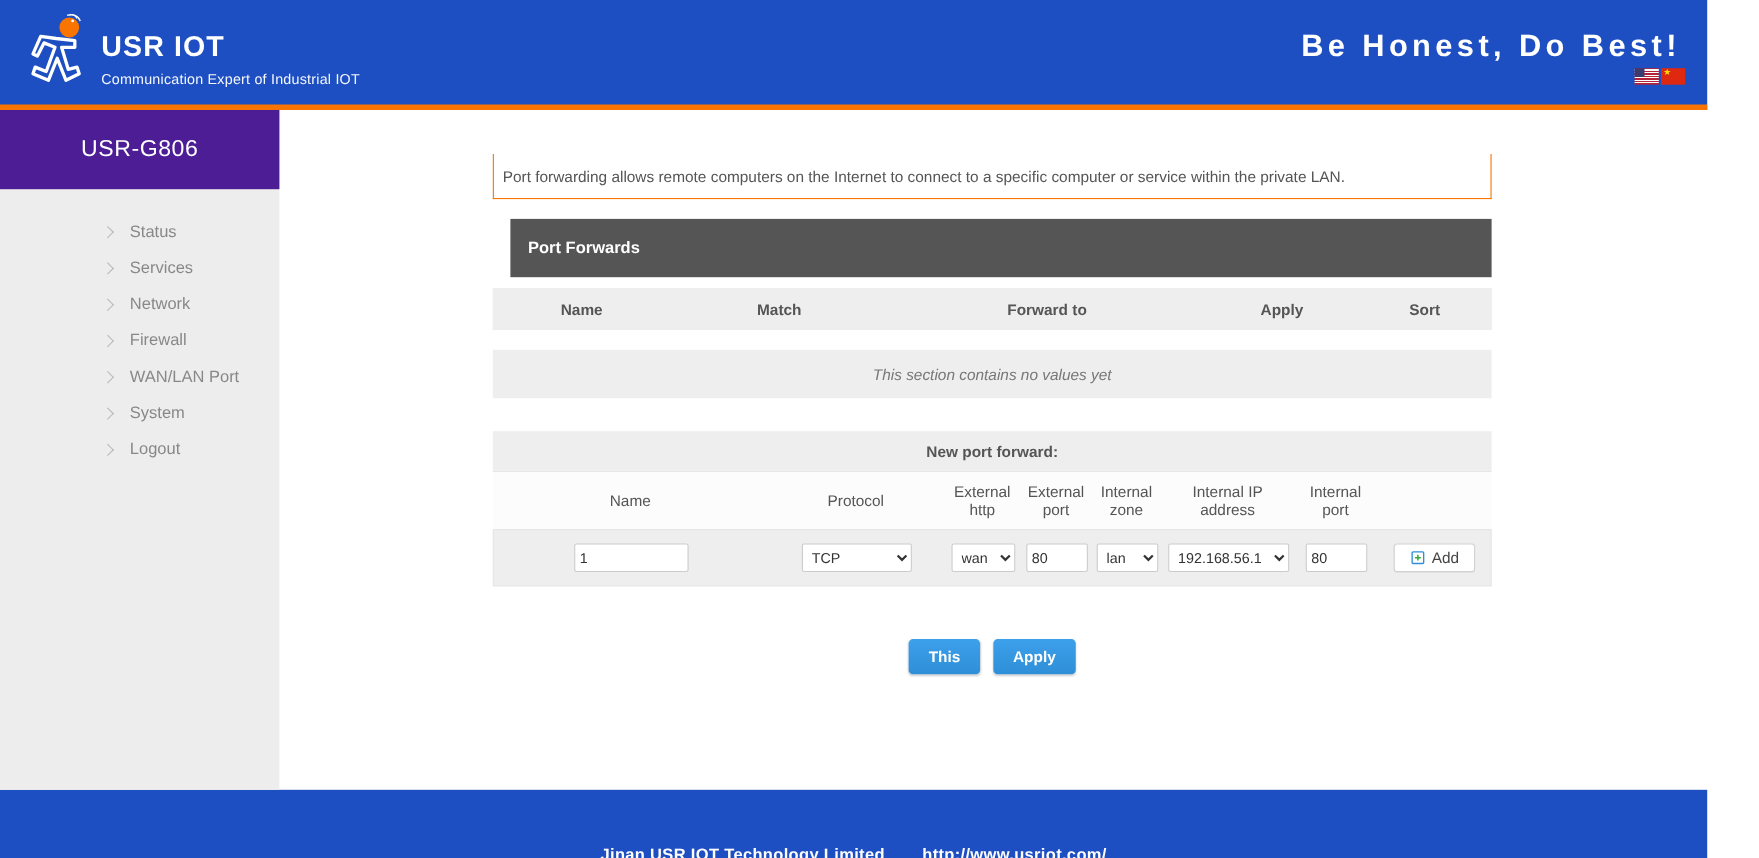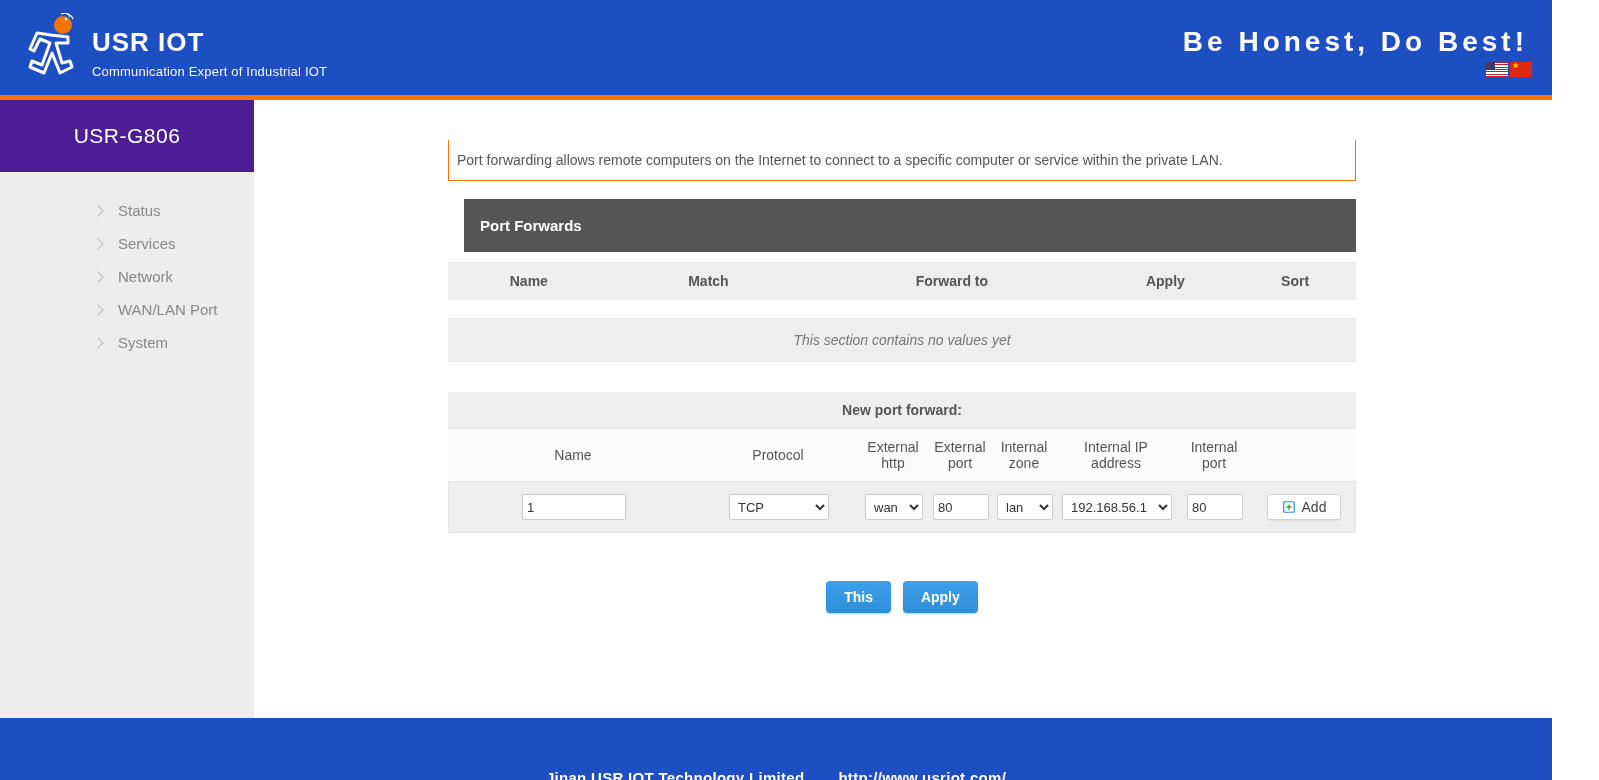--- a/index.html
+++ b/index.html
@@ -171,25 +171,33 @@
         <div class="nav-item">
             <span class="chev"></span>
             <span class="nav-label">Services</span>
           </div>
         <div class="nav-item">
             <span class="chev"></span>
             <span class="nav-label">Network</span>
           </div>
         <div class="nav-item">
             <span class="chev"></span>
+            <span class="nav-label">Firewall</span>
+          </div>
+        <div class="nav-item">
+            <span class="chev"></span>
             <span class="nav-label">WAN/LAN Port</span>
           </div>
         <div class="nav-item">
             <span class="chev"></span>
             <span class="nav-label">System</span>
+          </div>
+        <div class="nav-item">
+            <span class="chev"></span>
+            <span class="nav-label">Logout</span>
           </div>
       </div>
     </div>
 
     <div class="content">
       <div class="panel">
         <div class="panel-desc">Port forwarding allows remote computers on the Internet to connect to a specific computer or service within the private LAN.</div>
 
         <div class="section-title">Port Forwards</div>
 

